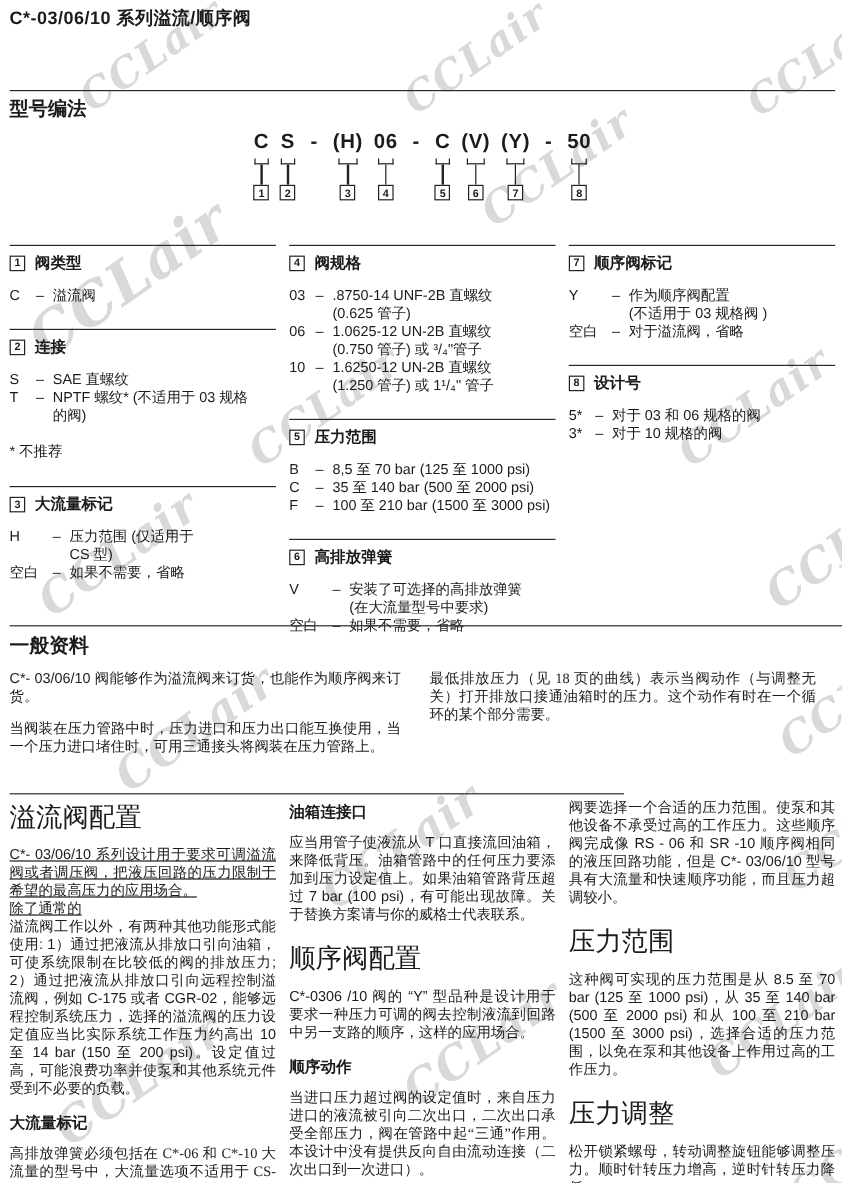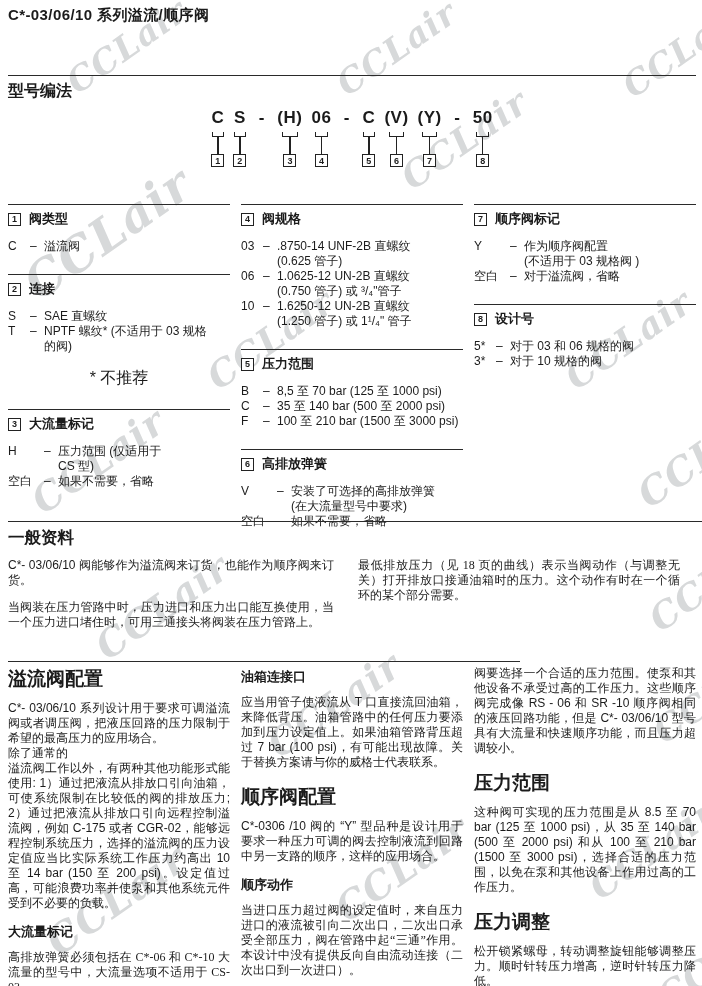--- a/index.html
+++ b/index.html
@@ -36,40 +36,40 @@
   }
   .tok.dash .bracket, .tok.dash .stem, .tok.dash .numbox { visibility:hidden; }
 
   .mc-cols { display:flex; gap:11px; margin-top:37px; }
   .mc-col { flex:1; min-width:0; }
   .group { border-top:1.5px solid #2a2a2a; padding-top:5px; margin-bottom:20px; }
   .group-head { display:flex; align-items:center; gap:8px; font-size:13px; font-weight:bold; margin-bottom:11px; }
   .entry { display:grid; grid-template-columns:22px 14px 1fr; font-size:12px; line-height:15px; margin-bottom:0; }
   .group.wide .entry { grid-template-columns:36px 14px 1fr; }
   .entry-desc { white-space:pre-line; }
-  .footnote { font-size:16px; margin-top:14px;text-align:center; }
+  .footnote { font-size:12px; margin-top:14px; }
   .group-note { font-size:12px; line-height:16px; margin-top:16px; }
 
   
   .general-section { position:absolute; top:521px; left:8px; right:0; border-top:1.6px solid #2a2a2a; }
   .h-xl { font-size:16.5px; font-weight:bold; margin:5px 0 9px 0; }
   .gen-cols { display:flex; gap:24px; }
   .gen-col1 { width:326px; flex:0 0 auto; }
   .gen-col2 { width:322px; flex:0 0 auto; }
   p.body { font-size:12px; line-height:15px; text-align:justify; margin:0 0 12px 0; }
   p.body:last-child { margin-bottom:0;font-family:Liberation Serif, serif; }
 
   
   .detail-rule { position:absolute; top:661px; left:8px; width:512px; border-top:1.5px solid #2a2a2a; }
   .detail-section { position:absolute; top:666px; left:8px; right:6px; display:flex; gap:11px; }
   .det-col { flex:1; min-width:0; }
-  .h-big { font-size:19px; font-weight:bold; margin:0 0 9px 0; }
+  .h-big { font-size:22px; font-weight:normal; margin:0 0 9px 0; }
   .h-small { font-size:13px; font-weight:bold; margin:12px 0 9px 0; }
   .det-col p.body { margin-bottom:11px; }
-  .det-col p.tight { margin-bottom:0; }
+  .det-col p.tight { margin-bottom:0;text-decoration:underline; }
 </style>
 </head>
 <body>
 
 <div class="page">
 
   <div class="wm-layer">
     <span class="wm" style="left:58px;  top:26px;  font-size:34px;">CCLair</span>
     <span class="wm" style="left:328px; top:28px;  font-size:34px;">CCLair</span>
     <span class="wm" style="left:614px; top:30px;  font-size:34px;">CCLair</span>

